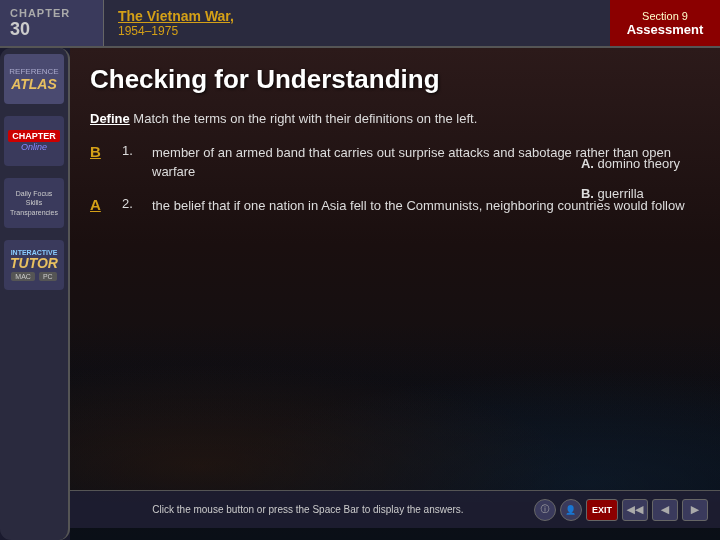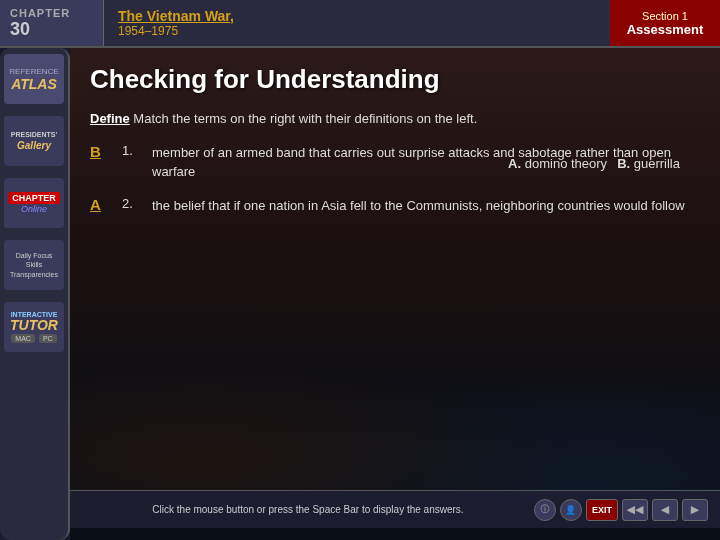--- a/index.html
+++ b/index.html
@@ -291,21 +291,21 @@
       line-height: 1.5;
       flex: 1;
     }
 
     
     .answers-col {
       position: absolute;
       right: 20px;
       top: 90px;
       display: flex;
-      flex-direction: row;
+      flex-direction: column;
       gap: 10px;
     }
 
     .answer-option {
       font-size: 13px;
       color: #ddd;
       line-height: 1.5;
     }
 
     .answer-letter-label {
@@ -398,38 +398,34 @@
 <div class="top-bar">
   <div class="chapter-block">
     <span class="chapter-label">CHAPTER</span>
     <span class="chapter-number">30</span>
   </div>
   <div class="title-block">
     <span class="title-main">The Vietnam War,</span>
     <span class="title-sub">1954–1975</span>
   </div>
   <div class="section-block">
-    <span class="section-label">Section 1</span>
+    <span class="section-label">Section 9</span>
     <span class="section-text">Assessment</span>
   </div>
 </div>
 
 <div class="main-layout">
 
   <div class="sidebar">
 
     <div class="sidebar-item atlas">
       <span class="ref-text">Reference</span>
       <span class="atlas-text">ATLAS</span>
     </div>
 
-    <div class="sidebar-item">
-      <span class="presidents-text">PRESIDENTS'</span>
-      <span class="gallery-text">Gallery</span>
-    </div>
 
     <div class="sidebar-item">
       <span class="history-badge">CHAPTER</span>
       <span class="online-text">Online</span>
     </div>
 
     <div class="sidebar-item">
       <span class="daily-focus-text">Daily Focus<br>Skills<br>Transparencies</span>
     </div>
 

